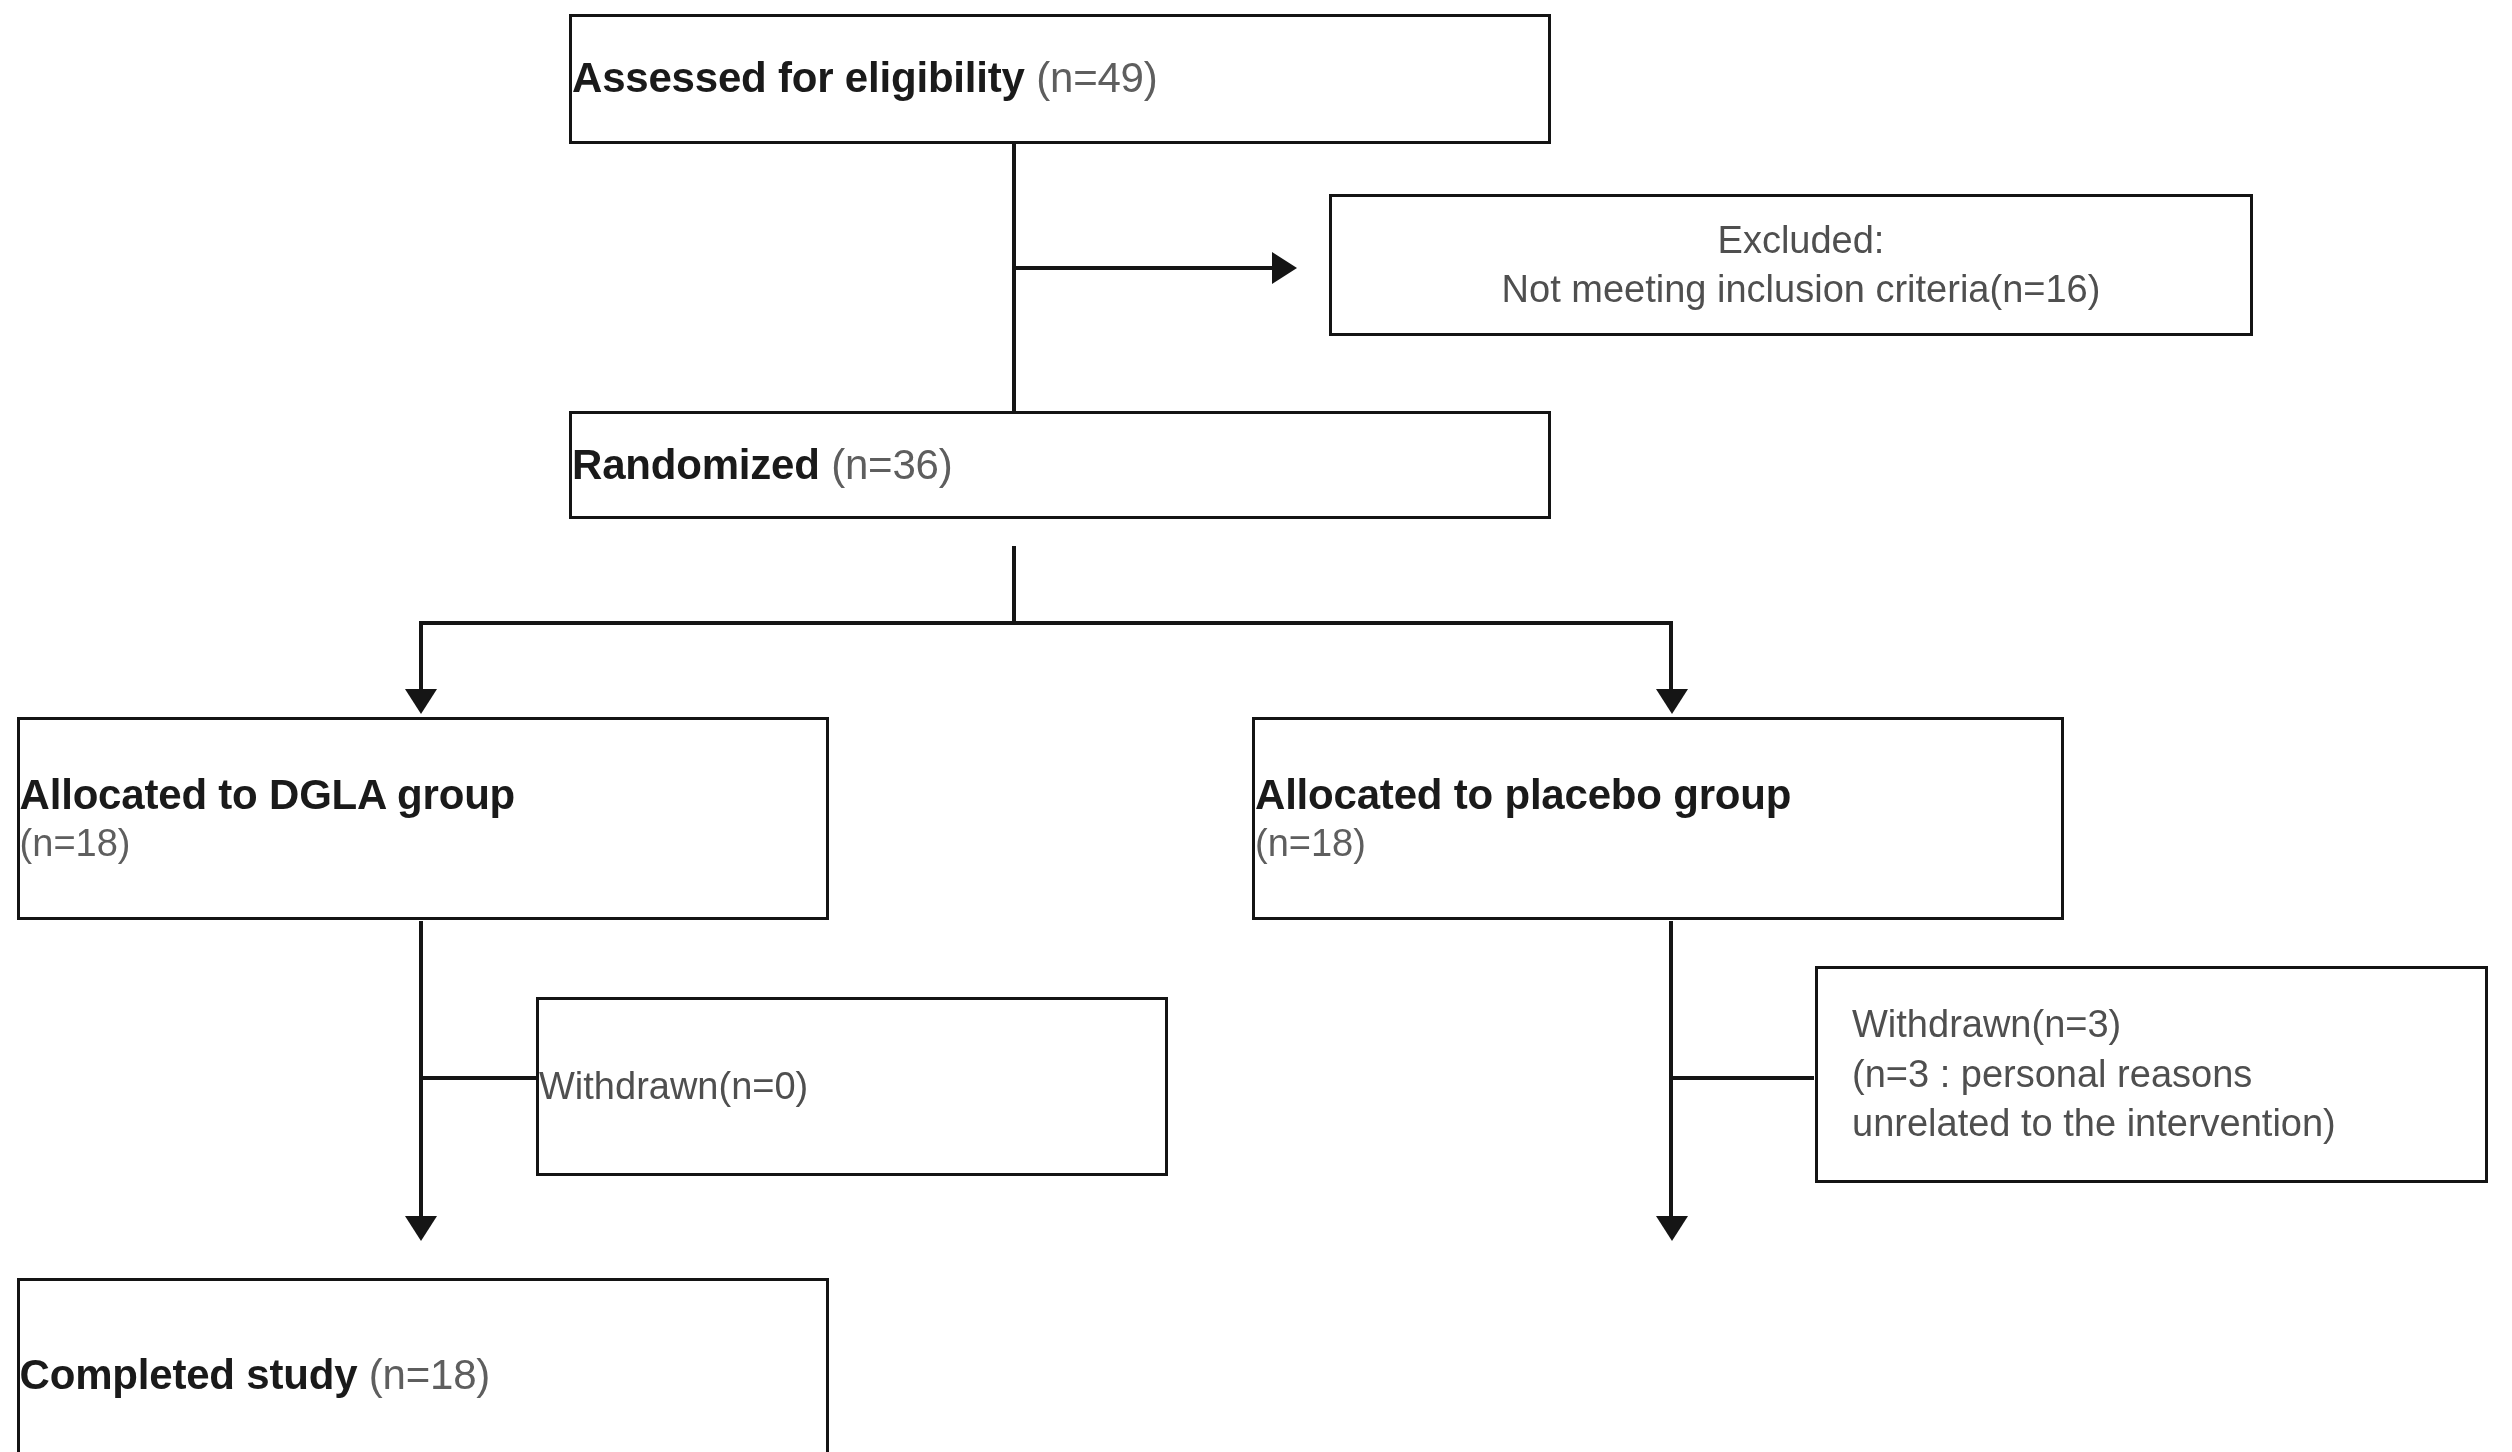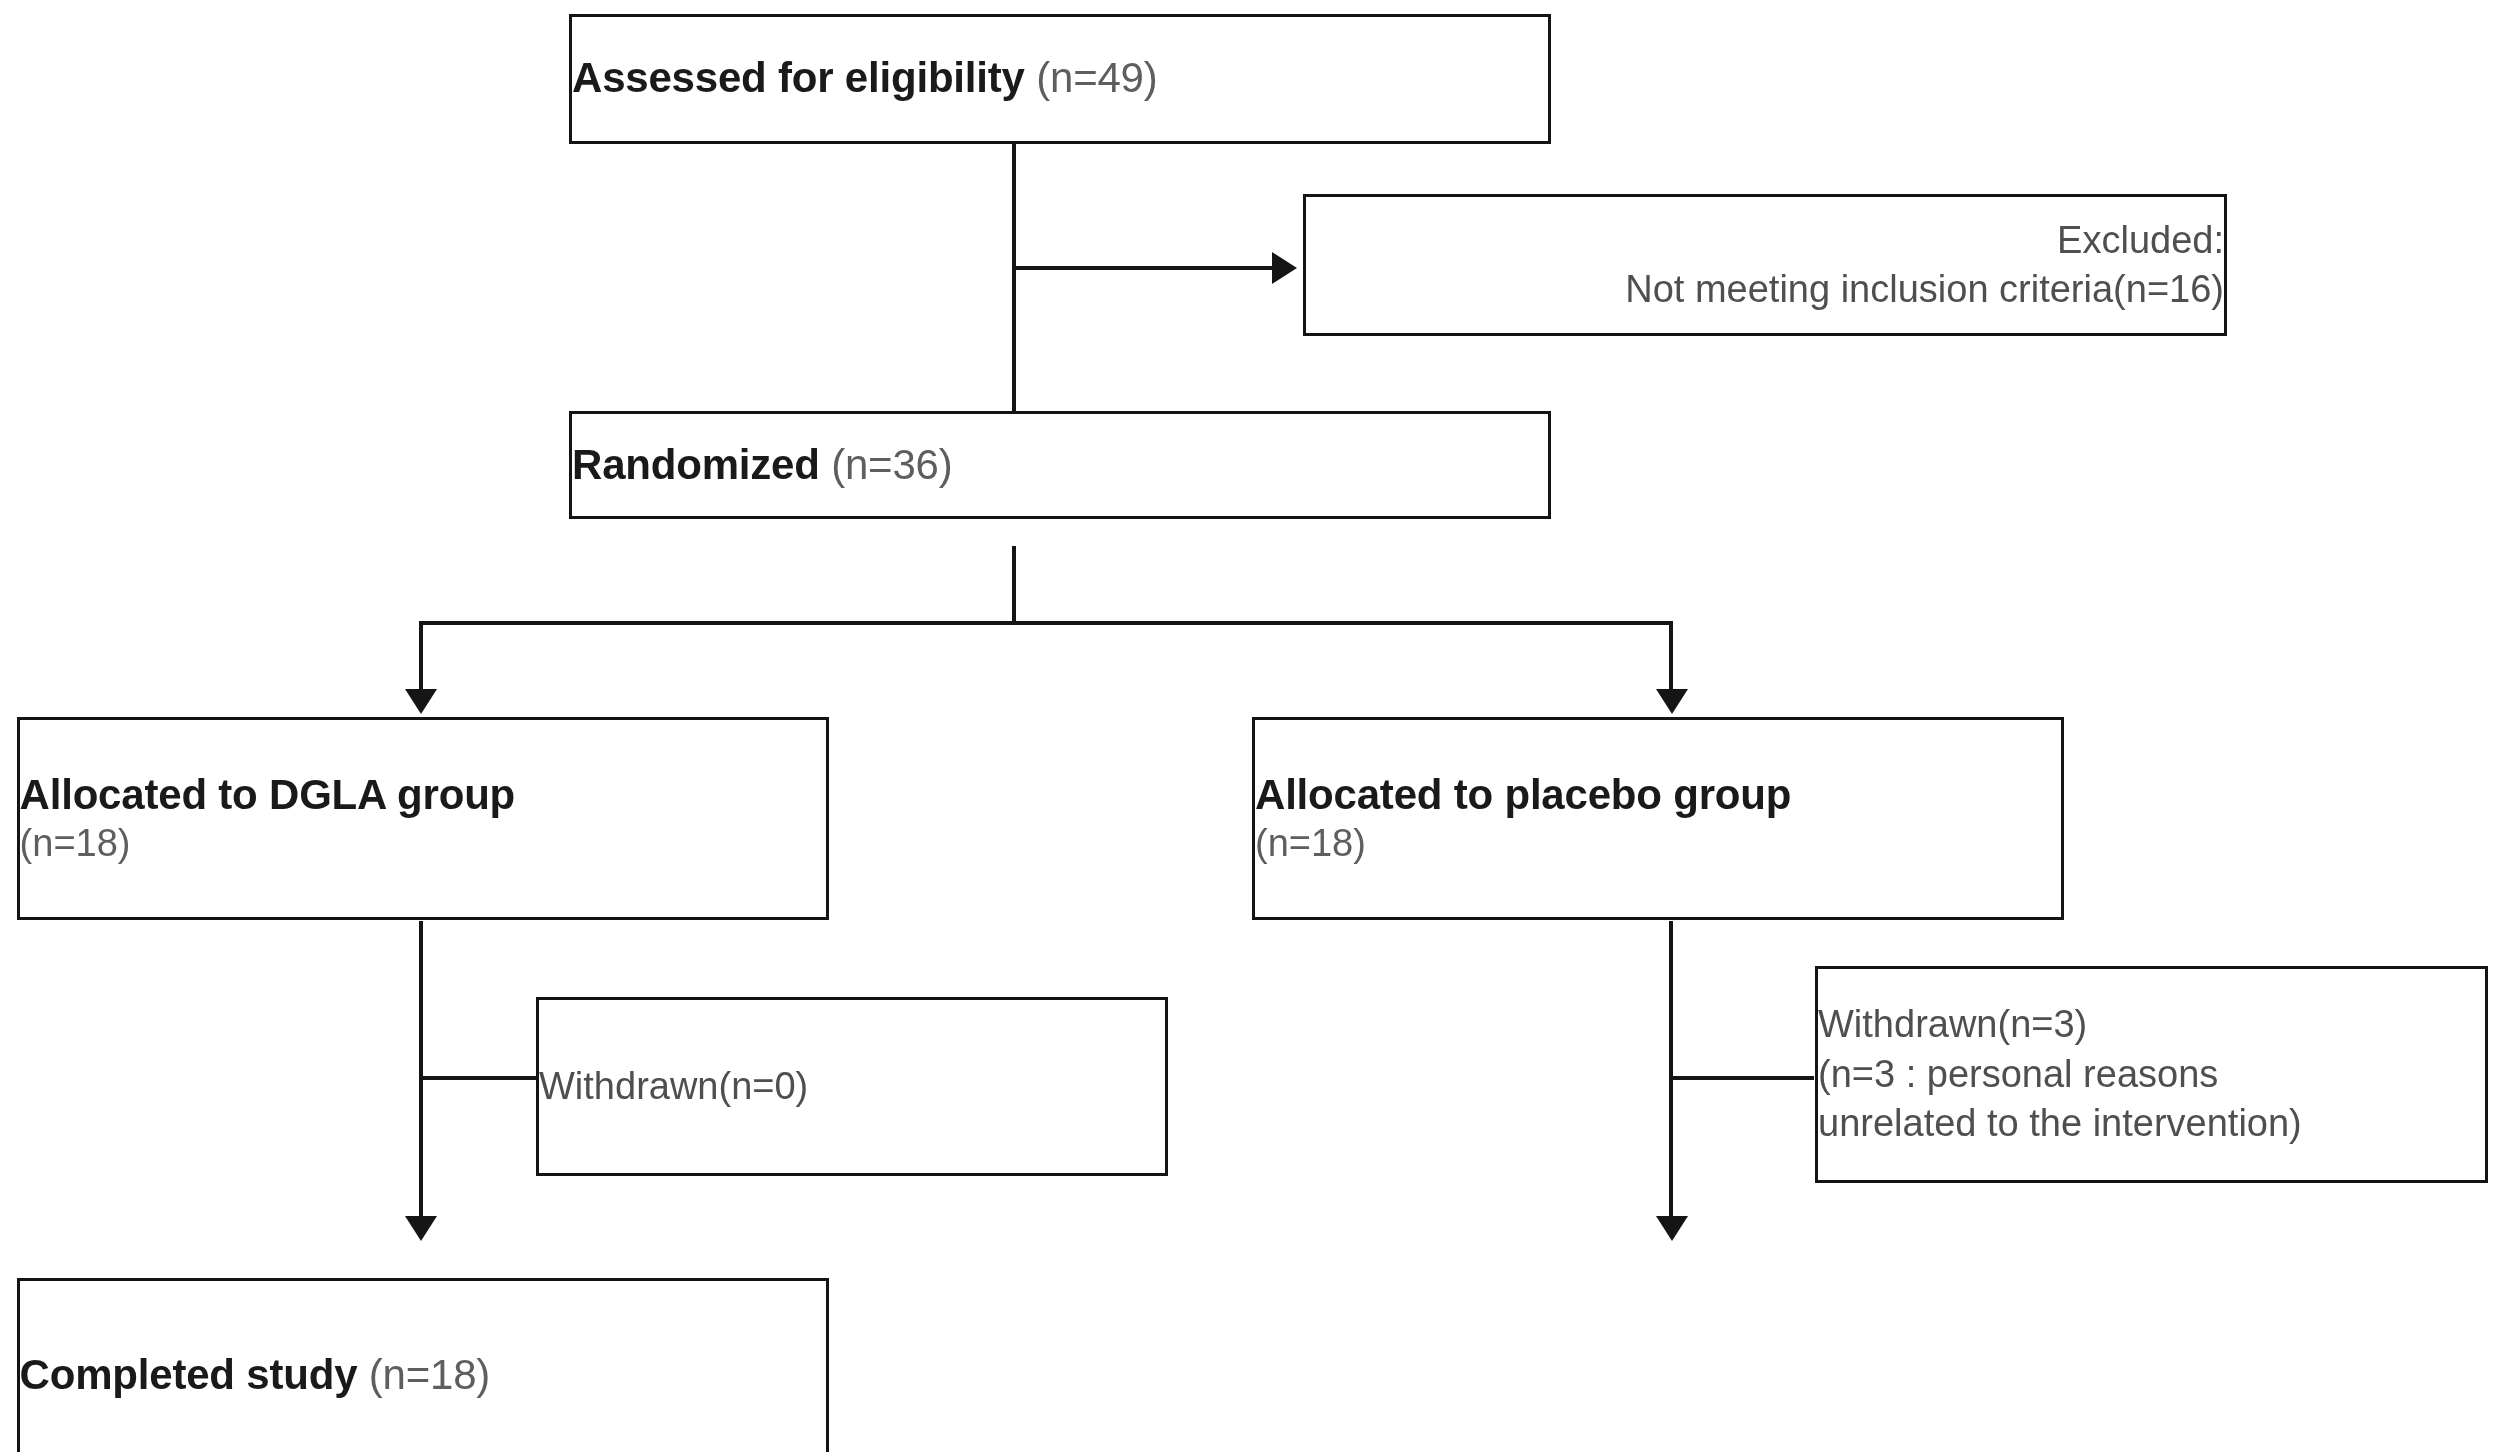--- a/index.html
+++ b/index.html
@@ -21,23 +21,24 @@
     box-sizing: border-box;
     background: #ffffff;
     border: 3.8px solid #141414;
     display: flex;
     flex-direction: column;
     align-items: flex-start;
     justify-content: center;
     text-align: center;
   }
   .node.align-left {
-    align-items: flex-end;
+    align-items: center;
     text-align: left;
     padding-left: 20px;
+    margin-left: 26px;
   }
   .line-primary {
     font-size: 42px;
     font-weight: bold;
     color: #1a1a1a;
     letter-spacing: -0.2px;
     line-height: 1.16;
     white-space: nowrap;
   }
   .line-primary .count {
@@ -139,21 +140,21 @@
 
   <div class="node" style="left:1252px; top:717px; width:812px; height:203px;">
     <div class="line-primary">Allocated to placebo group</div>
     <div class="line-secondary">(n=18)</div>
   </div>
 
   <div class="node" style="left:536px; top:997px; width:632px; height:179px;">
     <div class="line-plain">Withdrawn(n=0)</div>
   </div>
 
-  <div class="node" style="left:1815px; top:966px; width:673px; height:217px;">
+  <div class="node" style="left:1815px; top:966px; width:673px; height:217px;padding-left:34px;">
     <div class="line-plain">Withdrawn(n=3)</div>
     <div class="line-plain">(n=3 : personal reasons</div>
     <div class="line-plain">unrelated to the intervention)</div>
   </div>
 
   <div class="node" style="left:16.6px; top:1278px; width:812px; height:194px;">
     <div class="line-primary">
       <span>Completed study</span>
       <span class="count">(n=18)</span>
     </div>

